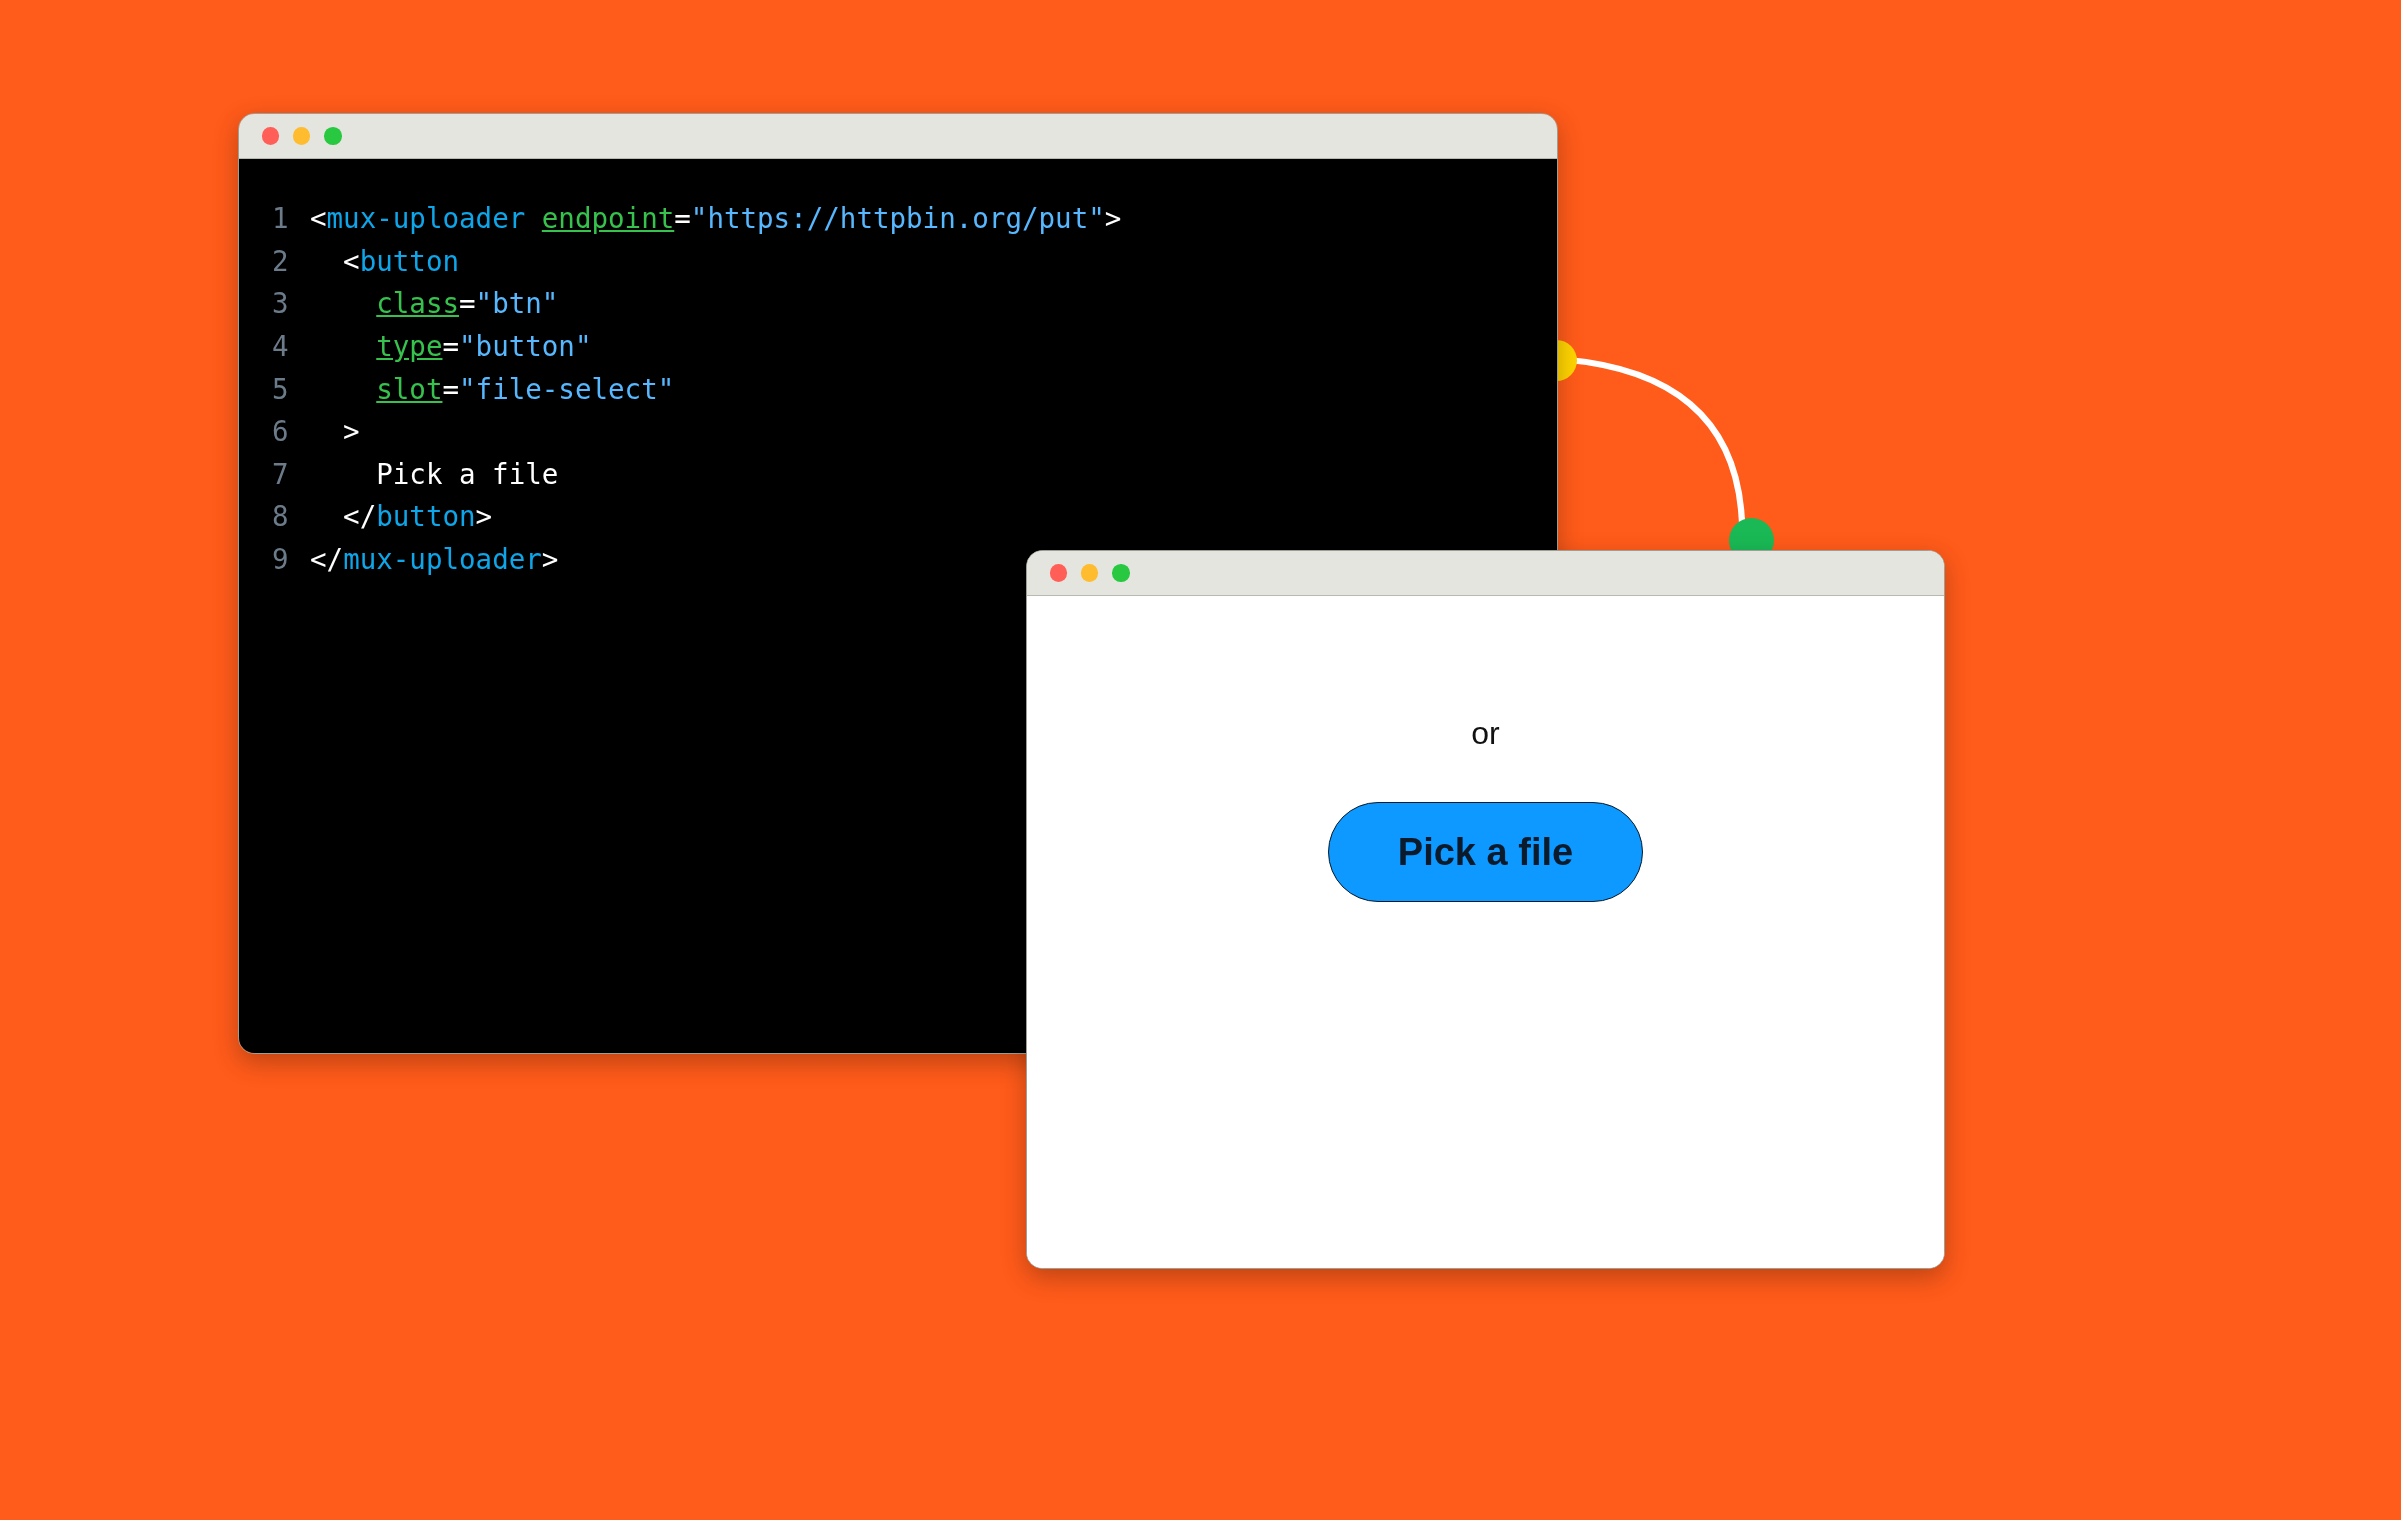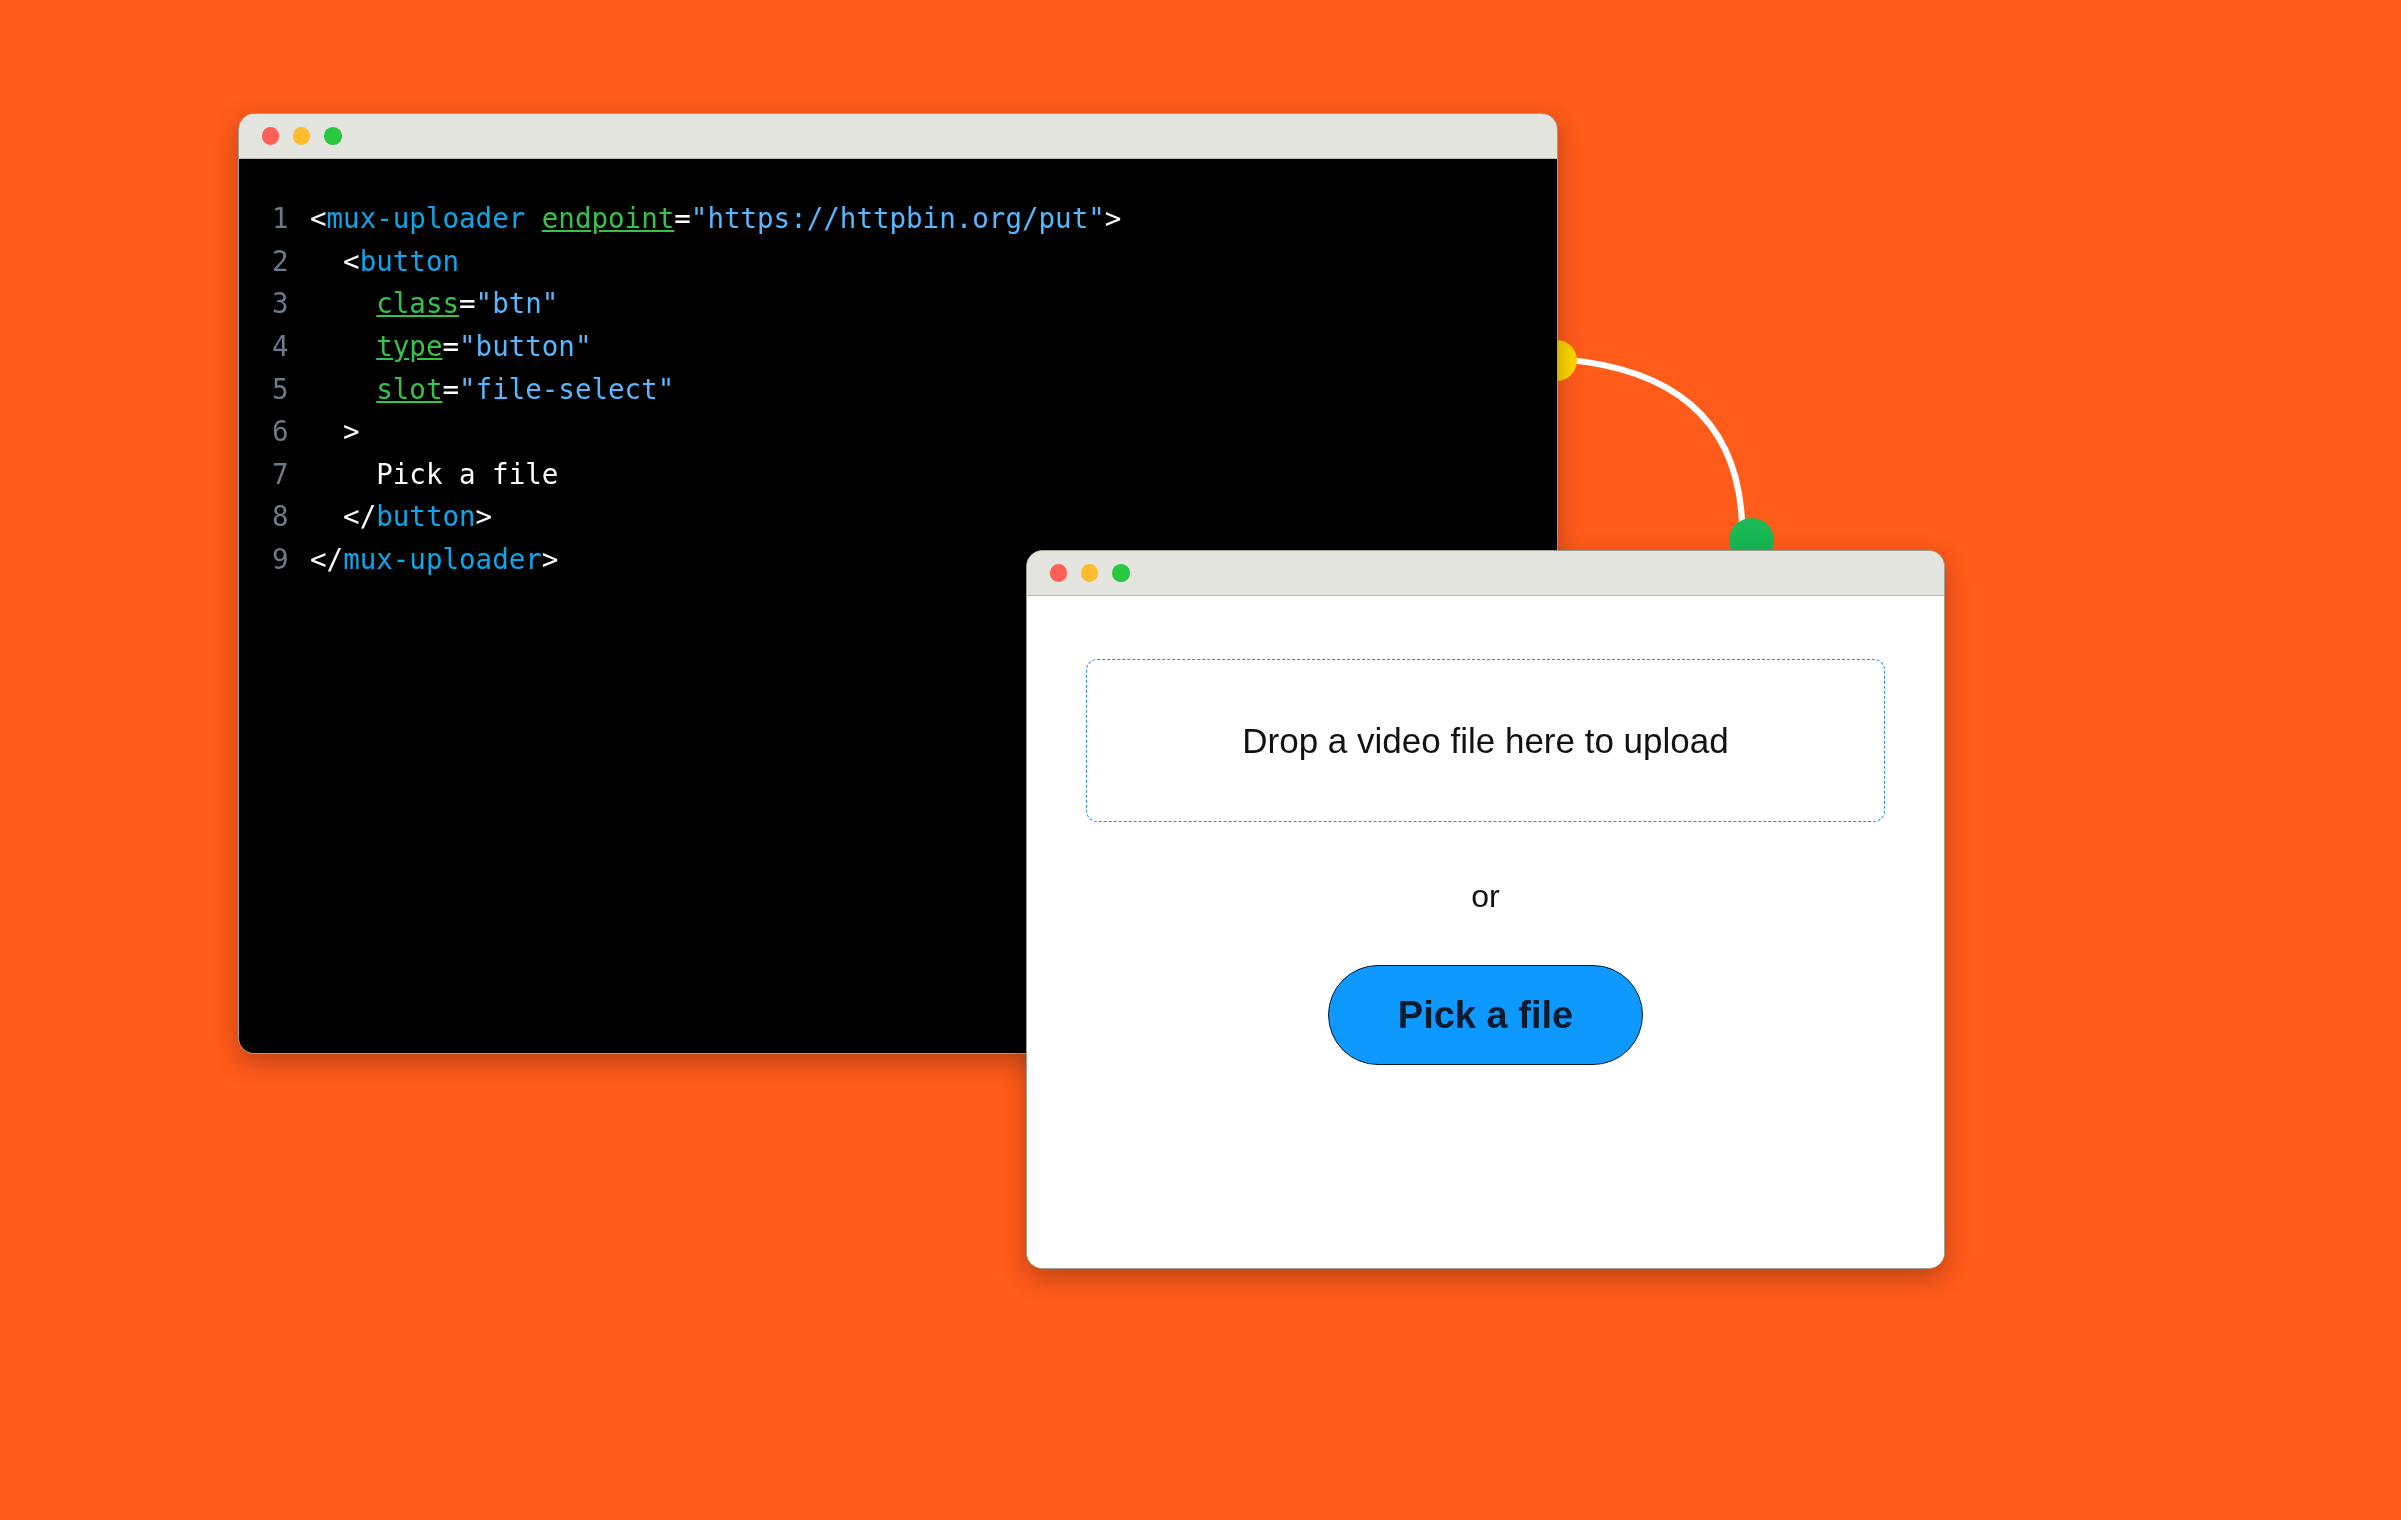--- a/index.html
+++ b/index.html
@@ -165,22 +165,19 @@
     <div class="code-body" id="code-body"><div class="code-line"><span class="gutter">1</span><span><span class="tok-punc">&lt;</span><span class="tok-tag">mux-uploader</span><span class="tok-punc"> </span><span class="tok-attr">endpoint</span><span class="tok-punc">=</span><span class="tok-str">"https://httpbin.org/put"</span><span class="tok-punc">&gt;</span></span></div><div class="code-line"><span class="gutter">2</span><span><span class="tok-punc">  &lt;</span><span class="tok-tag">button</span></span></div><div class="code-line"><span class="gutter">3</span><span><span class="tok-punc">    </span><span class="tok-attr">class</span><span class="tok-punc">=</span><span class="tok-str">"btn"</span></span></div><div class="code-line"><span class="gutter">4</span><span><span class="tok-punc">    </span><span class="tok-attr">type</span><span class="tok-punc">=</span><span class="tok-str">"button"</span></span></div><div class="code-line"><span class="gutter">5</span><span><span class="tok-punc">    </span><span class="tok-attr">slot</span><span class="tok-punc">=</span><span class="tok-str">"file-select"</span></span></div><div class="code-line"><span class="gutter">6</span><span><span class="tok-punc">  &gt;</span></span></div><div class="code-line"><span class="gutter">7</span><span><span class="tok-text">    Pick a file</span></span></div><div class="code-line"><span class="gutter">8</span><span><span class="tok-punc">  &lt;/</span><span class="tok-tag">button</span><span class="tok-punc">&gt;</span></span></div><div class="code-line"><span class="gutter">9</span><span><span class="tok-punc">&lt;/</span><span class="tok-tag">mux-uploader</span><span class="tok-punc">&gt;</span></span></div></div>
   </div>
 
   <div class="window upload-window">
     <div class="titlebar">
       <div class="traffic-dot dot-red"></div>
       <div class="traffic-dot dot-yellow"></div>
       <div class="traffic-dot dot-green"></div>
     </div>
     <div class="upload-body">
-      <div class="dropzone">
-        <span>Drop a video file here to upload</span>
-      </div>
       <div class="or-label">or</div>
       <button class="pick-button">Pick a file</button>
     </div>
   </div>
 
 </div>
 
 
 </body></html>

